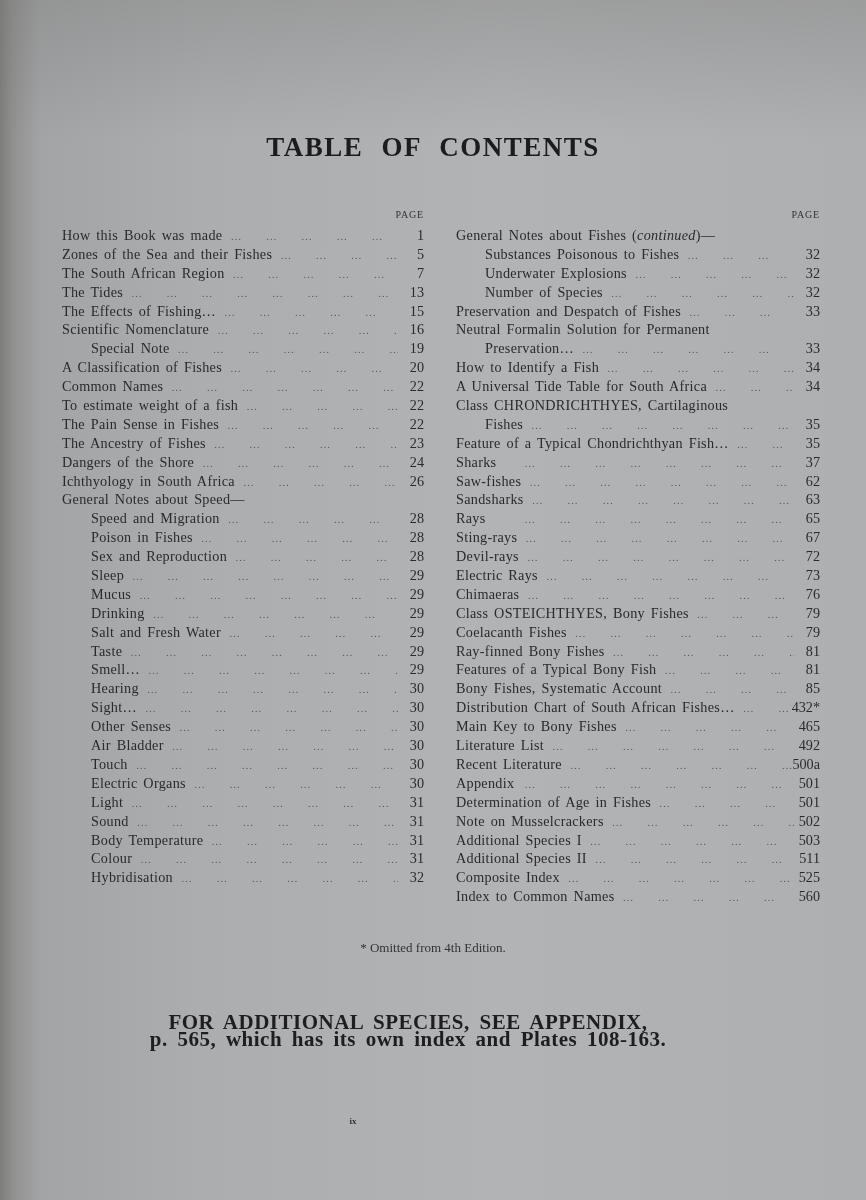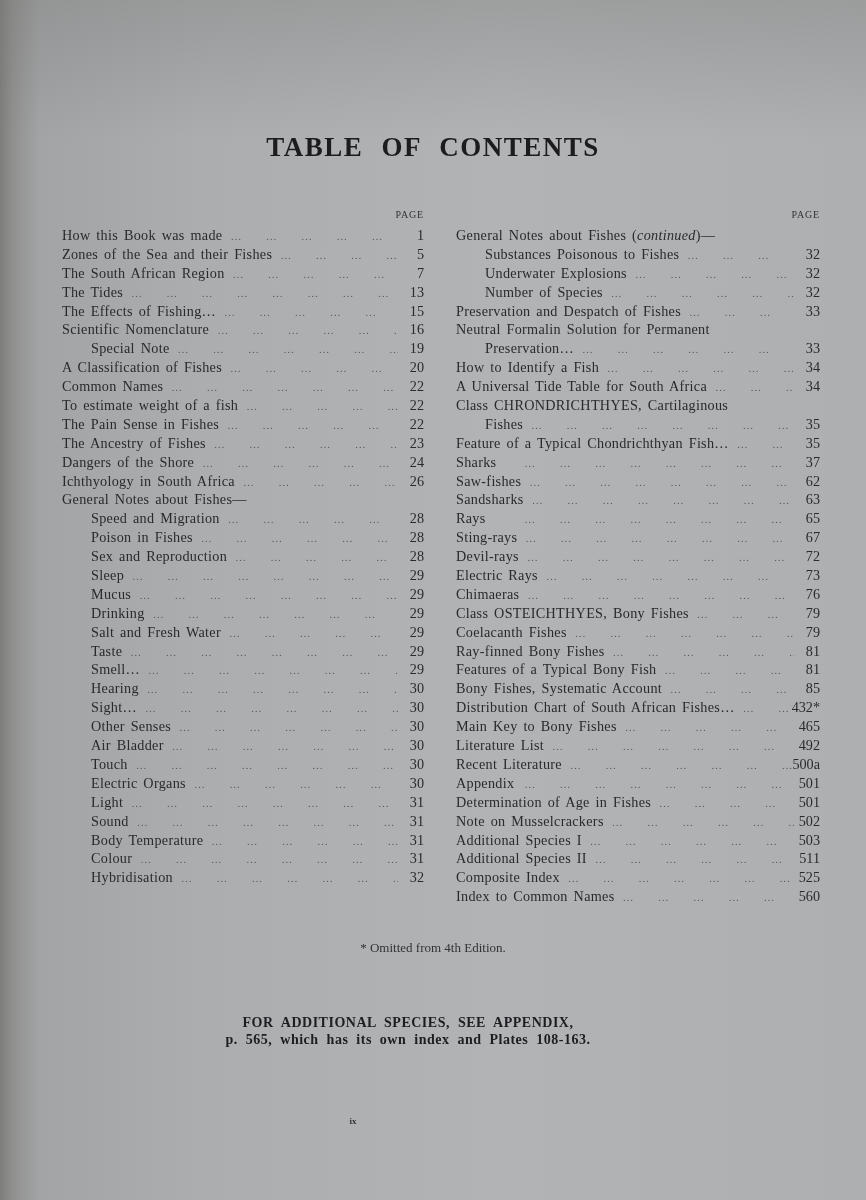--- a/index.html
+++ b/index.html
@@ -42,21 +42,21 @@
   .row .pg { flex: 0 0 auto; min-width: 26px; text-align: right; }
   .row.indent .label { padding-left: 29px; }
   .row.heading .dots, .row.heading .pg { visibility: hidden; }
   i { font-style: italic; }
   .footnote {
     position: absolute; left: 0; width: 866px; top: 940px; text-align: center;
     font-size: 13px; color: #333;
   }
   .notice {
     position: absolute; left: 0; width: 816px; top: 1014px; text-align: center;
-    font-weight: bold; font-size: 14px; line-height: 17px; color: #1e1e22; letter-spacing: 0.5px;
+    font-weight: bold; font-size: 21px; line-height: 17px; color: #1e1e22; letter-spacing: 0.5px;
     word-spacing: 4px;
   }
   .folio {
     position: absolute; left: 0; width: 706px; top: 1116px; text-align: center;
     font-size: 9px; color: #333; font-weight: bold;
   }
 </style>
 </head>
 <body>
 
@@ -130,21 +130,21 @@
     <span class="label">Dangers of the Shore</span>
     <span class="dots">…&nbsp;&nbsp;&nbsp;…&nbsp;&nbsp;&nbsp;…&nbsp;&nbsp;&nbsp;…&nbsp;&nbsp;&nbsp;…&nbsp;&nbsp;&nbsp;…&nbsp;&nbsp;&nbsp;…&nbsp;&nbsp;&nbsp;…</span>
     <span class="pg">24</span>
   </div>
         <div class="row">
     <span class="label">Ichthyology in South Africa</span>
     <span class="dots">…&nbsp;&nbsp;&nbsp;…&nbsp;&nbsp;&nbsp;…&nbsp;&nbsp;&nbsp;…&nbsp;&nbsp;&nbsp;…&nbsp;&nbsp;&nbsp;…&nbsp;&nbsp;&nbsp;…&nbsp;&nbsp;&nbsp;…</span>
     <span class="pg">26</span>
   </div>
         <div class="row heading">
-    <span class="label">General Notes about Fishes—</span>
+    <span class="label">General Notes about Speed—</span>
     <span class="dots">…&nbsp;&nbsp;&nbsp;…&nbsp;&nbsp;&nbsp;…&nbsp;&nbsp;&nbsp;…&nbsp;&nbsp;&nbsp;…&nbsp;&nbsp;&nbsp;…&nbsp;&nbsp;&nbsp;…&nbsp;&nbsp;&nbsp;…</span>
     <span class="pg"></span>
   </div>
         <div class="row indent">
     <span class="label">Speed and Migration</span>
     <span class="dots">…&nbsp;&nbsp;&nbsp;…&nbsp;&nbsp;&nbsp;…&nbsp;&nbsp;&nbsp;…&nbsp;&nbsp;&nbsp;…&nbsp;&nbsp;&nbsp;…&nbsp;&nbsp;&nbsp;…&nbsp;&nbsp;&nbsp;…</span>
     <span class="pg">28</span>
   </div>
         <div class="row indent">
     <span class="label">Poison in Fishes</span>

